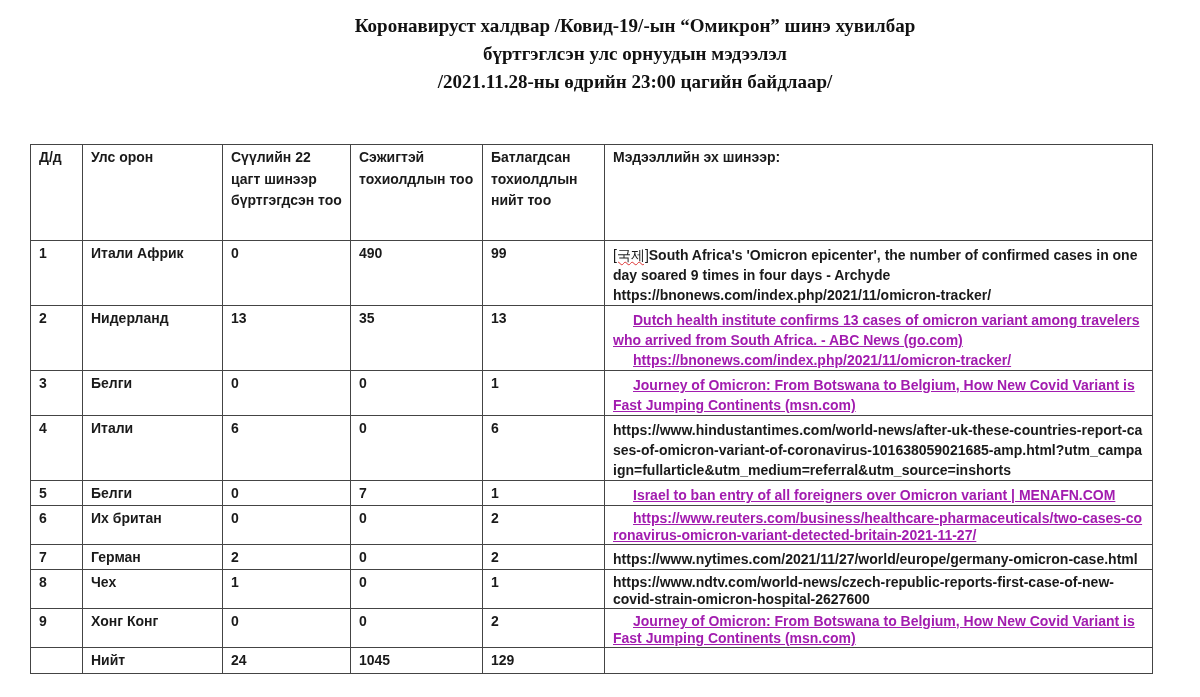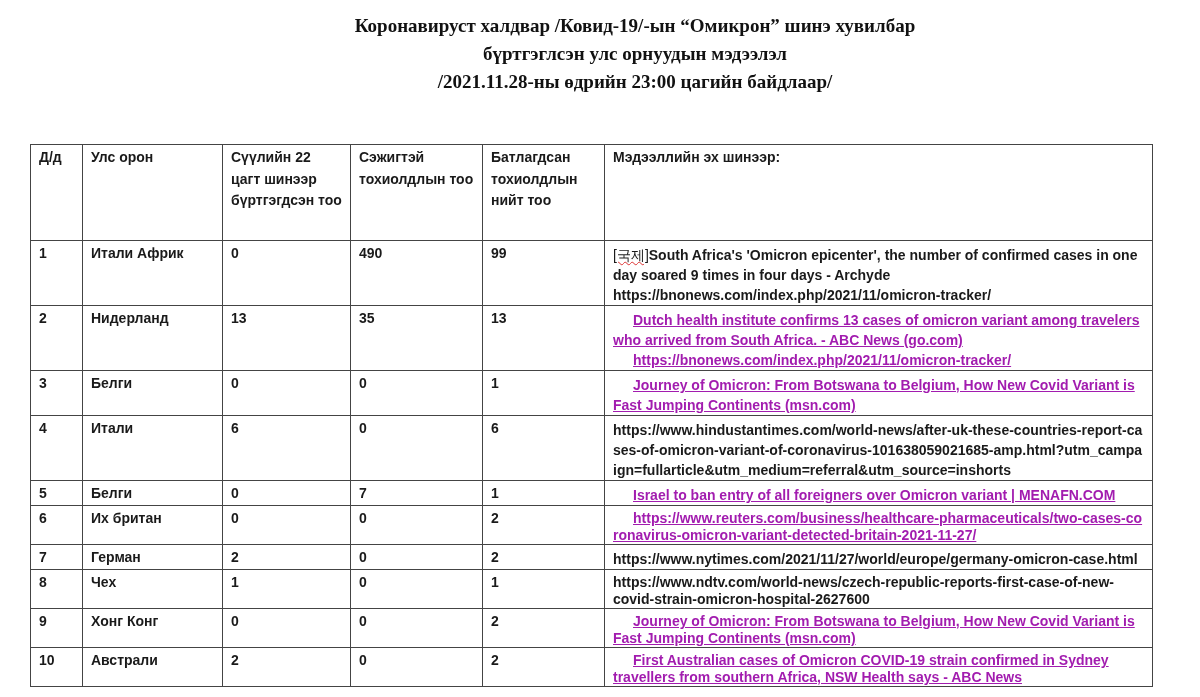--- a/index.html
+++ b/index.html
@@ -150,25 +150,23 @@
     <td class="num">9</td>
     <td class="num">Хонг Конг</td>
     <td class="num">0</td>
     <td class="num">0</td>
     <td class="num">2</td>
     <td class="src" style="line-height:17px;">
       <span class="link">Journey of Omicron: From Botswana to Belgium, How New Covid Variant is Fast Jumping Continents (msn.com)</span>
     </td>
   </tr>
 
-  <tr style="height:36px">
-    <td class="num">10</td>
-    <td class="num">Австрали</td>
-    <td class="num">2</td>
-    <td class="num">0</td>
-    <td class="num">2</td>
-    <td class="src" style="line-height:17px;">
-      <span class="link">First Australian cases of Omicron COVID-19 strain confirmed in Sydney travellers from southern Africa, NSW Health says - ABC News</span>
-    </td>
+
+  <tr style="height:26px">
+    <td class="num"></td>
+    <td class="num">Нийт</td>
+    <td class="num">24</td>
+    <td class="num">1045</td>
+    <td class="num">129</td>
+    <td class="src"></td>
   </tr>
-
 </tbody>
   </table>
 
 </body></html>

